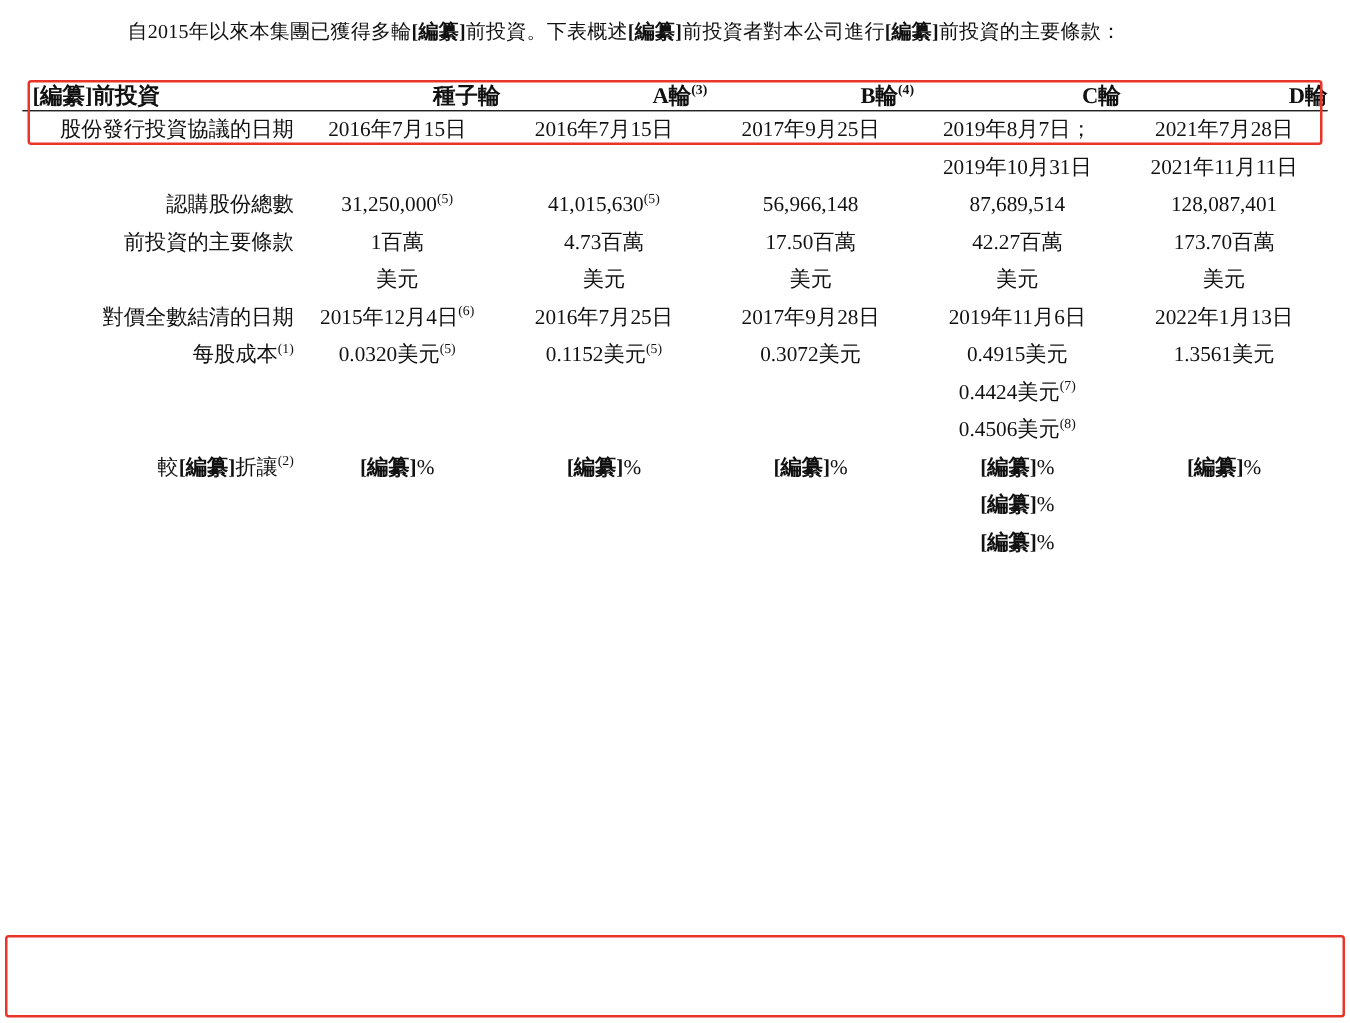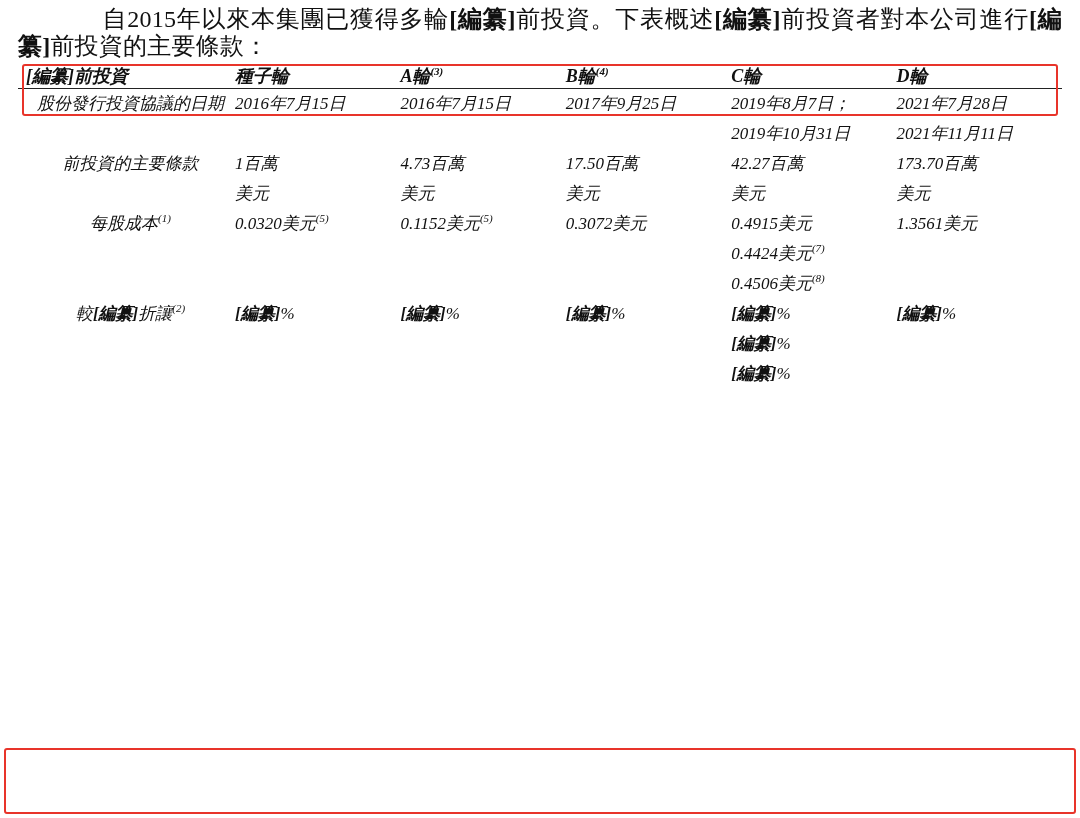--- a/index.html
+++ b/index.html
@@ -16,65 +16,64 @@
     overflow: hidden;
   }
   .page {
     width: 1080px;
     height: 818px;
     position: relative;
     box-sizing: border-box;
     padding: 0 18px;
   }
   .intro {
-    font-size: 24px;
-    line-height: 27px;
+    font-size: 16px;
+    line-height: 40px;
     text-align: justify;
     padding-top: 6px;
     letter-spacing: 0.2px;
   }
   .intro .indent {
     display: inline-block;
     width: 84px;
   }
   .b { font-weight: bold; }
 
   .table-wrap {
     position: relative;
-    margin-top: 4px;
-    font-style: italic;
+    margin-top: 18px;
   }
   table.invest {
     width: 100%;
     border-collapse: collapse;
     table-layout: fixed;
     font-size: 17px;
   }
   table.invest th, table.invest td {
     vertical-align: top;
     padding: 0;
   }
   thead th {
     font-weight: bold;
     font-size: 18px;
     padding: 14px 4px 12px 4px;
     border-bottom: 1.5px solid #222;
-    text-align: left;
+    text-align: right;
   }
   thead th.first {
     text-align: left;
     padding-left: 8px;
   }
   tbody td {
-    text-align: left;
+    text-align: center;
     padding: 14px 4px 12px 4px;
     line-height: 30px;
   }
   tbody td.label {
-    text-align: center;
+    text-align: right;
     padding-left: 8px;
     line-height: 30px;
   }
   tbody tr.last-row td {
     border-top: 1.5px solid #222;
     padding-top: 18px;
     padding-bottom: 10px;
   }
   .colA { width: 210px; }
   .colB { width: 160px; }
@@ -150,40 +149,76 @@
           <td>
               <span class="cellline">2019年8月7日；</span>
               <span class="cellline">2019年10月31日</span>
             </td>
           <td>
               <span class="cellline">2021年7月28日</span>
               <span class="cellline">2021年11月11日</span>
             </td>
         </tr>
         <tr>
+          <td class="label"><span>認購股份總數</span></td>
+          <td>
+              <span class="cellline">31,250,000<sup>(5)</sup></span>
+            </td>
+          <td>
+              <span class="cellline">41,015,630<sup>(5)</sup></span>
+            </td>
+          <td>
+              <span class="cellline">56,966,148</span>
+            </td>
+          <td>
+              <span class="cellline">87,689,514</span>
+            </td>
+          <td>
+              <span class="cellline">128,087,401</span>
+            </td>
+        </tr>
+        <tr>
           <td class="label"><span>前投資的主要條款</span></td>
           <td>
               <span class="cellline">1百萬</span>
               <span class="cellline">美元</span>
             </td>
           <td>
               <span class="cellline">4.73百萬</span>
               <span class="cellline">美元</span>
             </td>
           <td>
               <span class="cellline">17.50百萬</span>
               <span class="cellline">美元</span>
             </td>
           <td>
               <span class="cellline">42.27百萬</span>
               <span class="cellline">美元</span>
             </td>
           <td>
               <span class="cellline">173.70百萬</span>
               <span class="cellline">美元</span>
+            </td>
+        </tr>
+        <tr>
+          <td class="label"><span>對價全數結清的日期</span></td>
+          <td>
+              <span class="cellline">2015年12月4日<sup>(6)</sup></span>
+            </td>
+          <td>
+              <span class="cellline">2016年7月25日</span>
+            </td>
+          <td>
+              <span class="cellline">2017年9月28日</span>
+            </td>
+          <td>
+              <span class="cellline">2019年11月6日</span>
+            </td>
+          <td>
+              <span class="cellline">2022年1月13日</span>
             </td>
         </tr>
         <tr>
           <td class="label"><span>每股成本<sup>(1)</sup></span></td>
           <td>
               <span class="cellline">0.0320美元<sup>(5)</sup></span>
             </td>
           <td>
               <span class="cellline">0.1152美元<sup>(5)</sup></span>
             </td>

